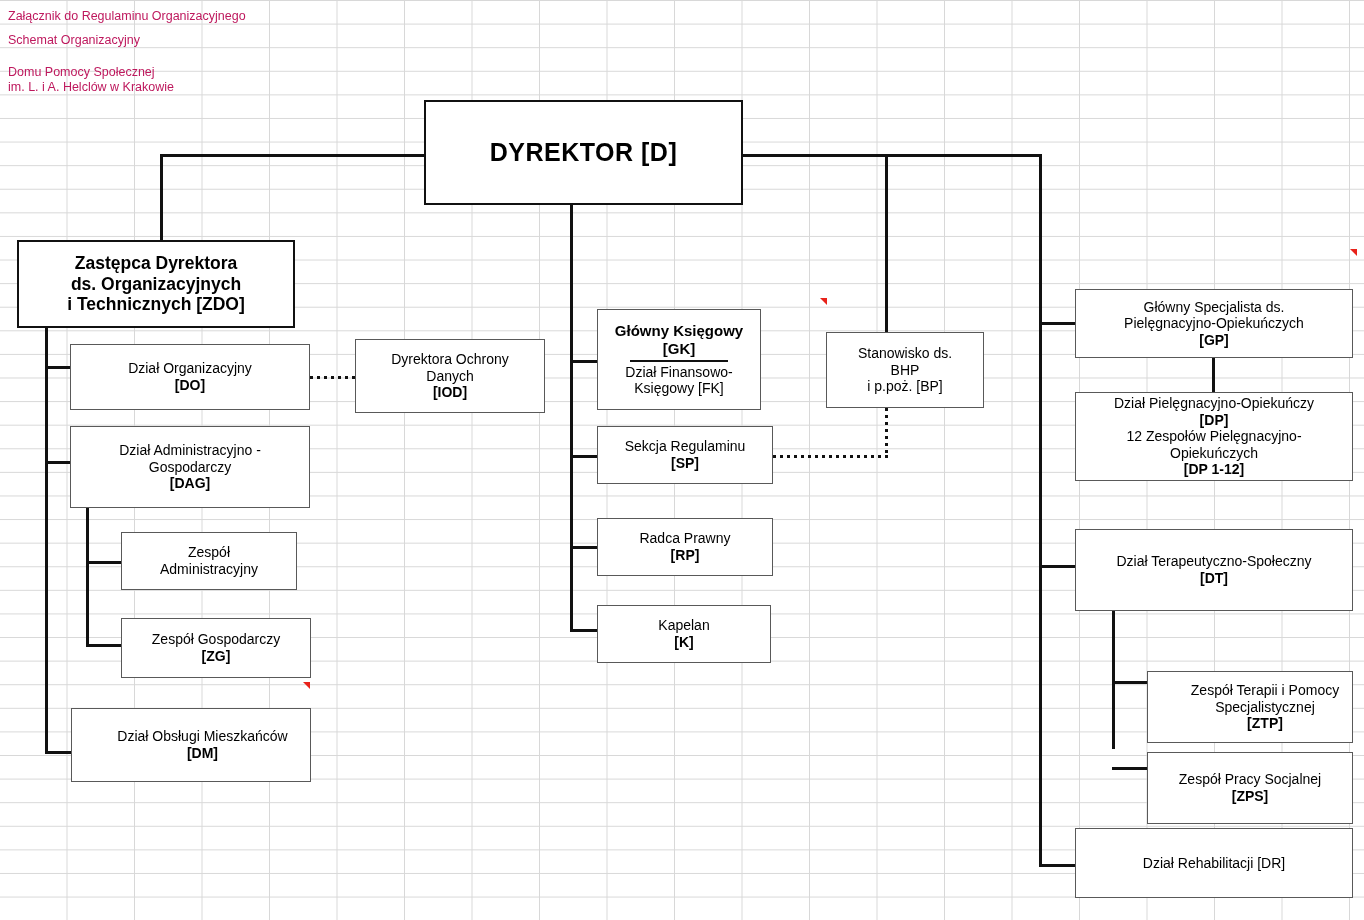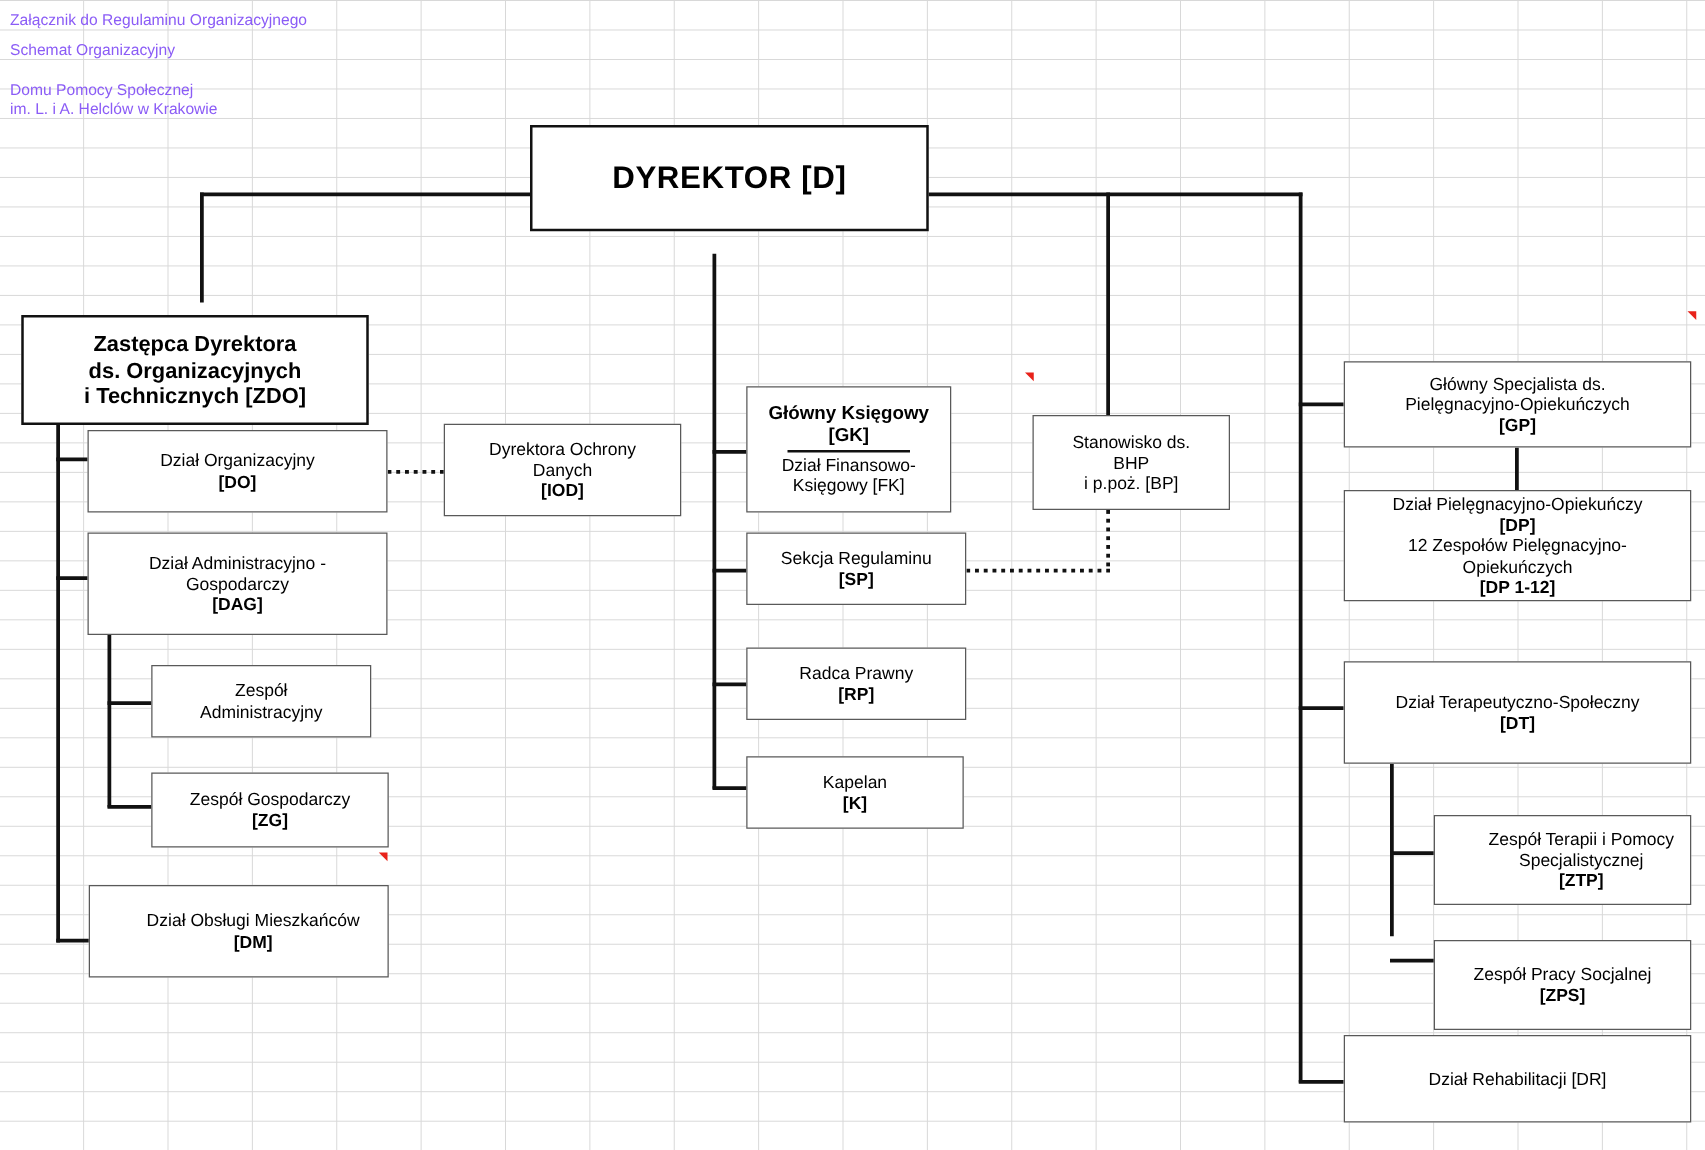--- a/index.html
+++ b/index.html
@@ -20,21 +20,21 @@
       linear-gradient(to right, #d8d8d8 1px, transparent 1px),
       linear-gradient(to bottom, #d8d8d8 1px, transparent 1px);
     background-size:67.5px 23.6px;
     background-position:-1px 0px;
   }
 
   
   .hdr-line{
     position:absolute;
     font-size:12.5px;
-    color:#8b5cf6;
+    color:#be185d;
     white-space:nowrap;
     line-height:1;
   }
 
   
   .ln{position:absolute;background:#111;}
   .ln.h{height:3px;}
   .ln.v{width:3px;}
 
   .dot-h{
@@ -65,21 +65,21 @@
     text-align:center;
     color:#000;
     line-height:1.18;
     padding:2px 5px;
     z-index:5;
   }
   .node .txt{width:100%;}
   .node.thick{border:2.5px solid #111;}
 
   .l1{font-size:25px;font-weight:bold;letter-spacing:.5px;}
-  .l2{font-size:17.5px;font-weight:bold;margin-top:12px;}
+  .l2{font-size:17.5px;font-weight:bold;}
   .l3{font-size:15px;}
   .l4{font-size:14px;}
   .b{font-weight:bold;}
   .divider{
     width:64%;height:0;margin:2px auto 2px auto;
     border-top:2px solid #111;
   }
 </style>
 </head>
 <body>
@@ -130,21 +130,21 @@
 
   <div class="dot-h" style="left:310px;top:376px;width:46px;"></div>
 
   <div class="dot-h" style="left:773px;top:455px;width:115px;"></div>
   <div class="dot-v" style="left:885px;top:408px;height:49px;"></div>
 
   <div class="redmark" style="left:1350px;top:249px;"></div>
   <div class="redmark" style="left:820px;top:298px;"></div>
   <div class="redmark" style="left:303px;top:682px;"></div>
 
-  <div class="node thick l1" style="left:424px;top:100px;width:319px;height:85px;">
+  <div class="node thick l1" style="left:424px;top:100px;width:319px;height:105px;">
     <div class="txt">
       <div>DYREKTOR  [D]</div>
     </div>
   </div>
 
   <div class="node thick l2" style="left:17px;top:240px;width:278px;height:88px;">
     <div class="txt">
       <div>Zastępca Dyrektora</div>
       <div>ds. Organizacyjnych</div>
       <div>i Technicznych [ZDO]</div>
@@ -252,21 +252,21 @@
     </div>
   </div>
 
   <div class="node l4" style="left:1075px;top:529px;width:278px;height:82px;">
     <div class="txt">
       <div>Dział Terapeutyczno-Społeczny</div>
       <div class="b">[DT]</div>
     </div>
   </div>
 
-  <div class="node l4" style="left:1147px;top:652px;width:206px;height:72px;padding-left:35px;">
+  <div class="node l4" style="left:1147px;top:671px;width:206px;height:72px;padding-left:35px;">
     <div class="txt">
       <div>Zespół Terapii i Pomocy</div>
       <div>Specjalistycznej</div>
       <div class="b">[ZTP]</div>
     </div>
   </div>
 
   <div class="node l4" style="left:1147px;top:752px;width:206px;height:72px;">
     <div class="txt">
       <div>Zespół Pracy Socjalnej</div>

